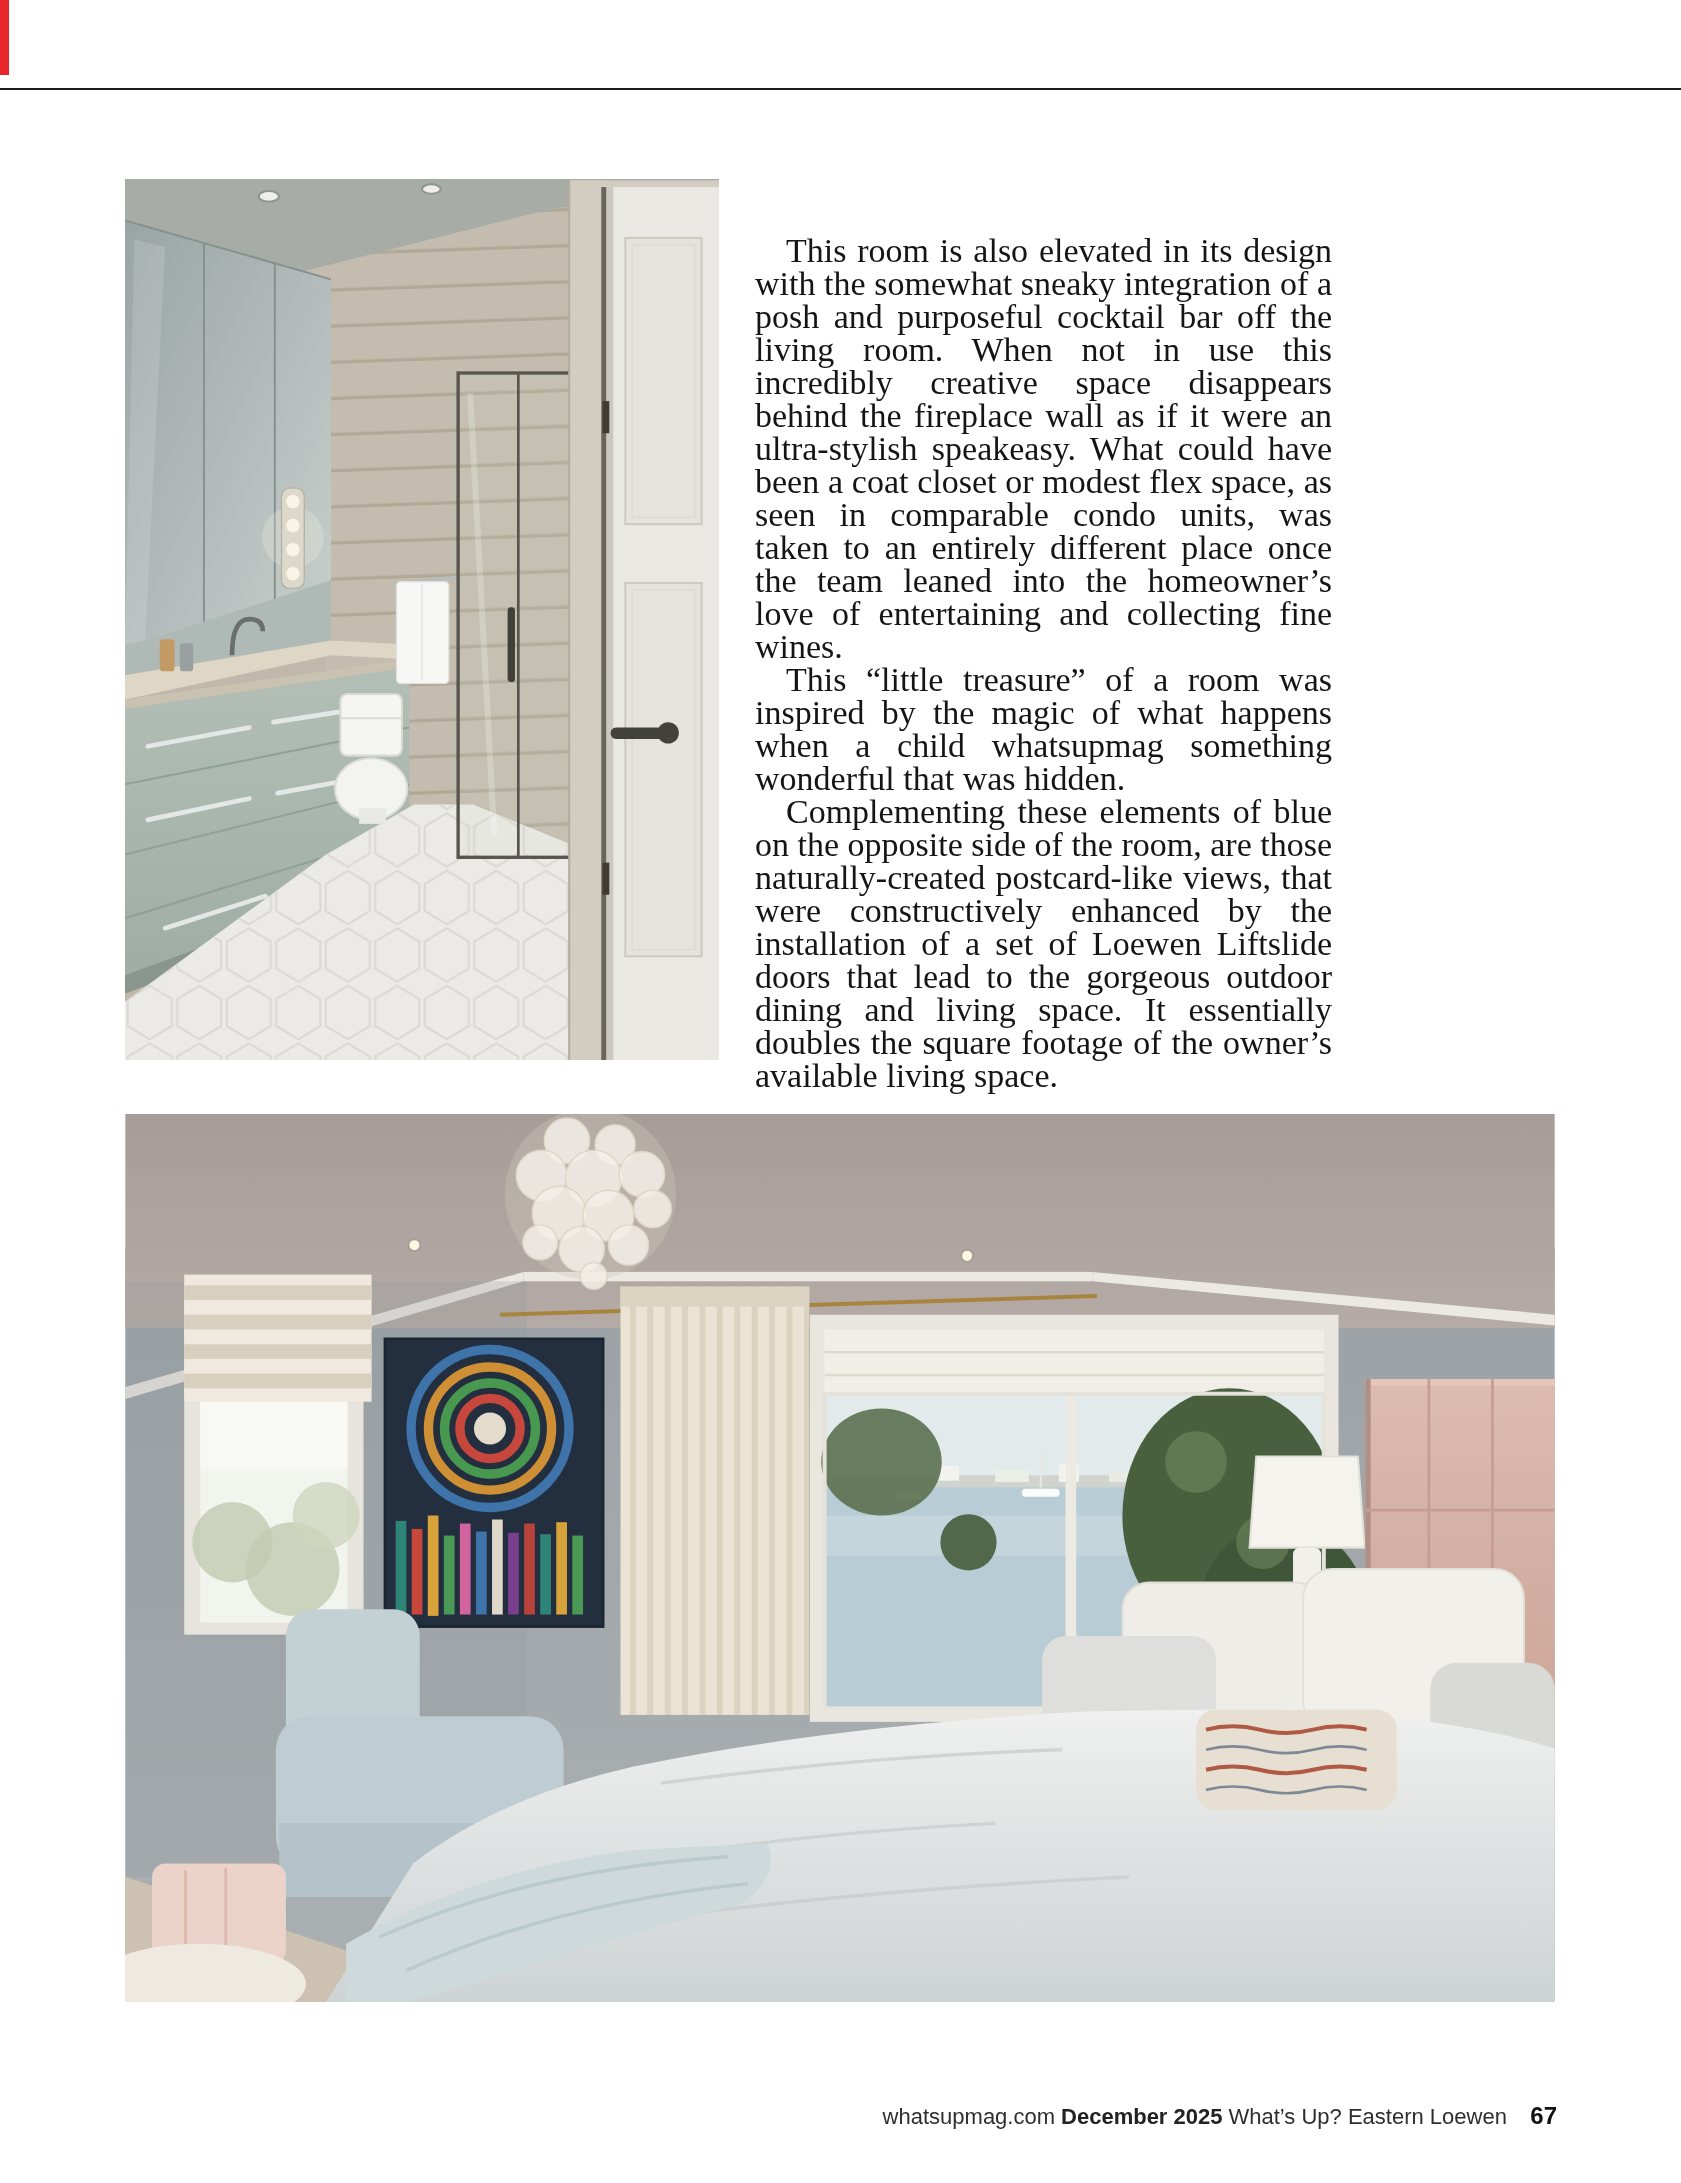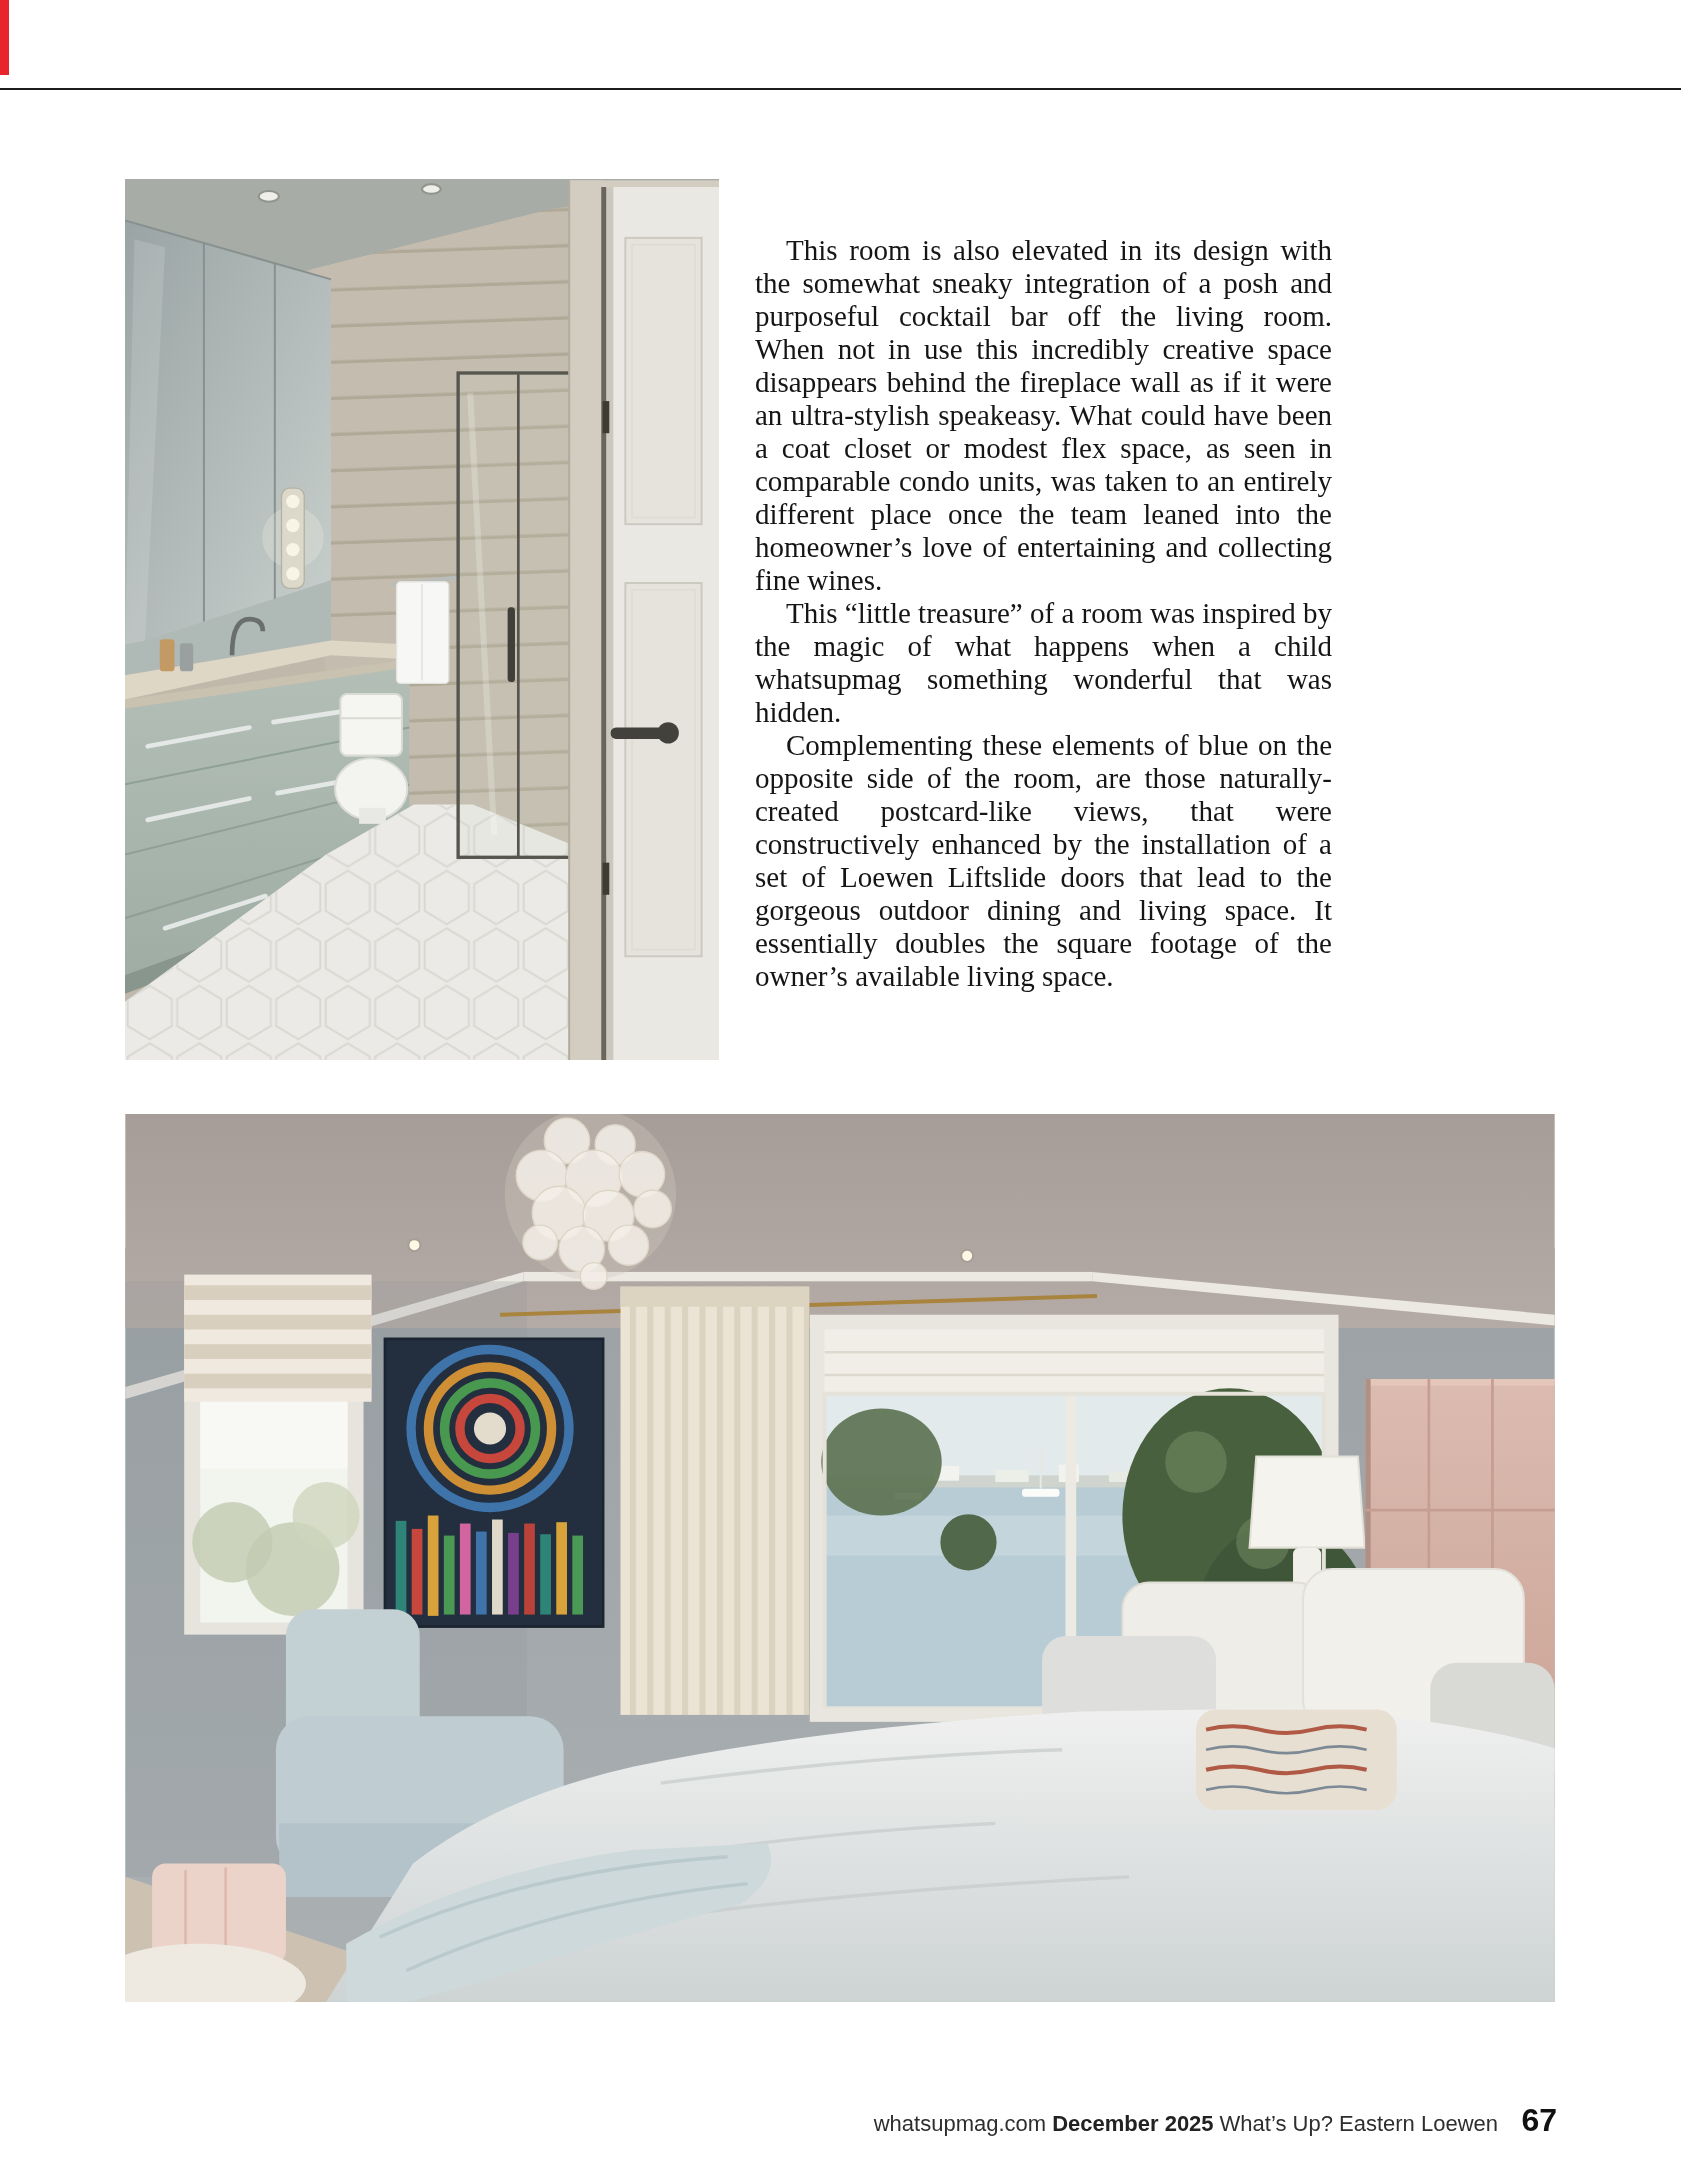--- a/index.html
+++ b/index.html
@@ -17,33 +17,33 @@
   }
   .top-rule{
     position:absolute;left:0;top:88px;width:1681px;height:2px;
     background:#1c1c1c;
   }
   figure.photo{margin:0;padding:0;position:absolute;overflow:hidden;}
   .photo-bathroom{left:125px;top:179px;width:594px;height:881px;}
   .photo-bedroom{left:125px;top:1114px;width:1430px;height:888px;}
   .article{
     position:absolute;left:755px;top:234px;width:577px;
-    font-size:29px;line-height:33px;color:#151515;
+    font-size:34px;line-height:33px;color:#151515;
     text-align:justify;
   }
   .article p{margin:0;text-indent:31px;}
   .folio{
     position:absolute;top:2102px;right:124px;
     font-family:"Liberation Sans", sans-serif;
     font-size:22px;color:#2e2e2e;
     display:flex;align-items:baseline;gap:6px;white-space:nowrap;
   }
   .folio .bold{font-weight:bold;color:#222222;}
   .folio .pagenum{
-    font-weight:bold;font-size:32px;color:#111111;margin-left:17.4px;
+    font-weight:bold;font-size:24px;color:#111111;margin-left:17.4px;
   }
 </style>
 </head>
 <body>
 
 <div class="page">
 
   <div class="red-tab"></div>
   <div class="top-rule"></div>
 

